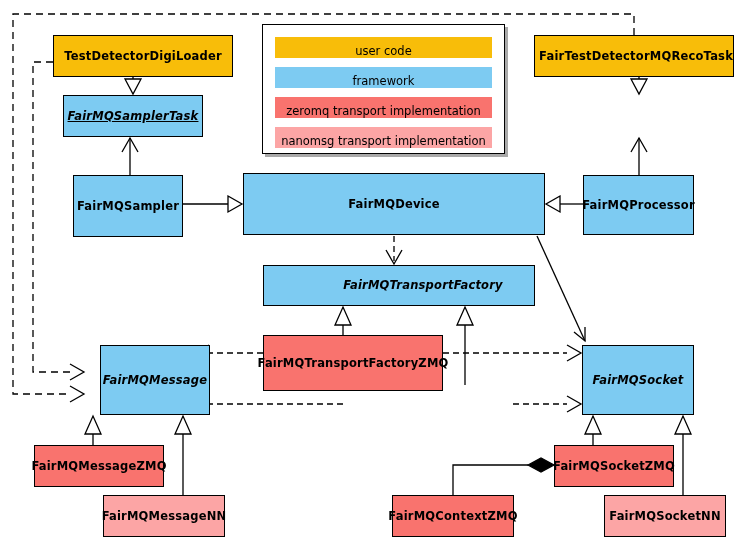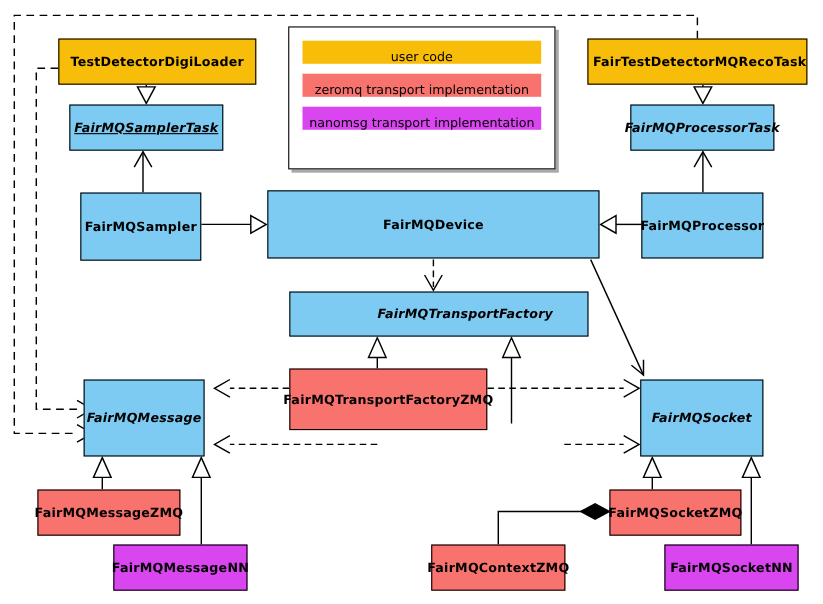--- a/index.html
+++ b/index.html
@@ -10,33 +10,33 @@
   #edges{position:absolute;left:0;top:0;width:748px;height:549px;pointer-events:none;}
   .node{
     position:absolute;display:flex;align-items:center;justify-content:center;
     border:1.4px solid #000;box-sizing:border-box;text-align:center;
     font-size:11.5px;font-weight:bold;color:#000;letter-spacing:.2px;line-height:1.1;
   }
   .node.abstract{font-style:italic;}
   .cat-user{background:#F8BD09;}
   .cat-framework{background:#7DCBF2;}
   .cat-zmq{background:#F9736E;}
-  .cat-nn{background:#d946ef;}
+  .cat-nn{background:#fca5a5;}
   
   .n-digiloader{left:53px;top:35px;width:180px;height:42px;}
   .n-recotask{left:534px;top:35px;width:200px;height:42px;justify-content:flex-end;}
   .n-samplertask{left:63px;top:95px;width:140px;height:42px;text-decoration:underline;}
   .n-processortask{left:573px;top:95px;width:131px;height:42px;}
   .n-sampler{left:73px;top:175px;width:110px;height:62px;}
   .n-device{left:243px;top:173px;width:302px;height:62px;}
   .n-processor{left:583px;top:175px;width:111px;height:60px;}
   .n-factory{left:263px;top:265px;width:272px;height:41px;padding-left:48px;}
   .n-factoryzmq{left:263px;top:335px;width:180px;height:56px;}
   .n-factorynn{left:343px;top:385px;width:170px;height:40px;}
-  .n-message{left:76px;top:345px;width:110px;height:70px;}
+  .n-message{left:100px;top:345px;width:110px;height:70px;}
   .n-socket{left:582px;top:345px;width:112px;height:70px;}
   .n-messagezmq{left:34px;top:445px;width:130px;height:42px;}
   .n-messagenn{left:103px;top:495px;width:122px;height:42px;}
   .n-socketzmq{left:554px;top:445px;width:120px;height:42px;}
   .n-socketnn{left:604px;top:495px;width:122px;height:42px;}
   .n-contextzmq{left:392px;top:495px;width:122px;height:42px;}
   
   .legend{
     position:absolute;left:262px;top:24px;width:243px;height:130px;
     background:#fff;border:1.6px solid #000;box-sizing:border-box;
@@ -160,40 +160,40 @@
         <path d="M453,495 L453,465 L528,465"></path>
         <path d="M528,465 L541,458 L554,465 L541,472 Z" fill="#000"></path>
       </g>
     </g>
   </svg>
 
   <div class="legend">
     <div class="legend-item cat-user">
       <span>user code</span>
     </div>
+    <div class="legend-item cat-framework">
+      <span>framework</span>
+    </div>
     <div class="legend-item cat-zmq">
       <span>zeromq transport implementation</span>
     </div>
     <div class="legend-item cat-nn">
       <span>nanomsg transport implementation</span>
     </div>
   </div>
 
   <div class="node cat-user n-digiloader">
     <span>TestDetectorDigiLoader</span>
   </div>
   <div class="node cat-user n-recotask">
     <span>FairTestDetectorMQRecoTask</span>
   </div>
   <div class="node cat-framework abstract n-samplertask">
     <span>FairMQSamplerTask</span>
   </div>
-  <div class="node cat-framework abstract n-processortask">
-    <span>FairMQProcessorTask</span>
-  </div>
   <div class="node cat-framework n-sampler">
     <span>FairMQSampler</span>
   </div>
   <div class="node cat-framework n-device">
     <span>FairMQDevice</span>
   </div>
   <div class="node cat-framework n-processor">
     <span>FairMQProcessor</span>
   </div>
   <div class="node cat-framework abstract n-factory">

